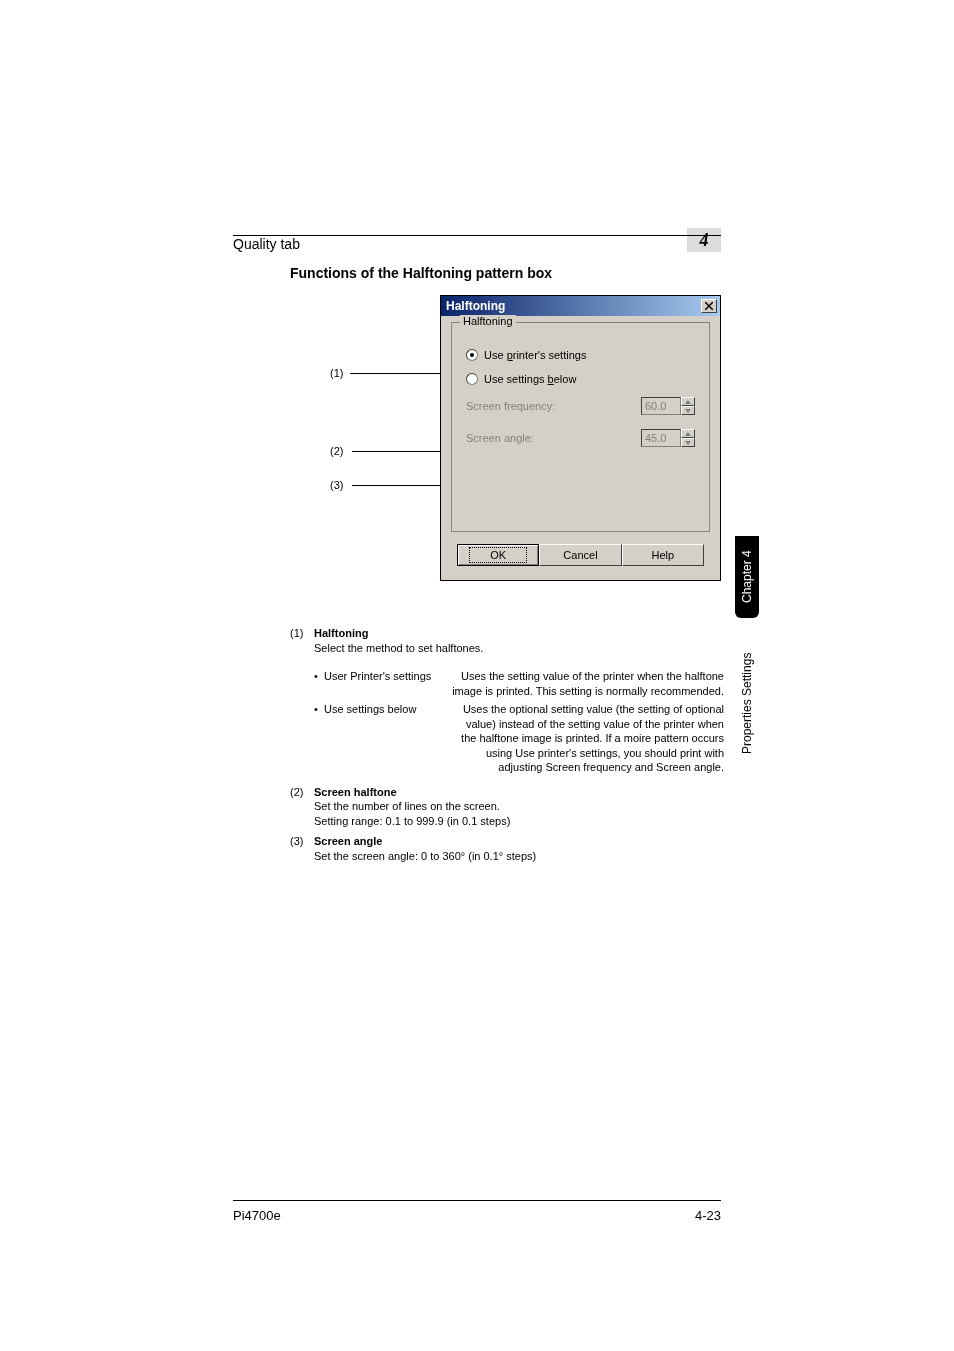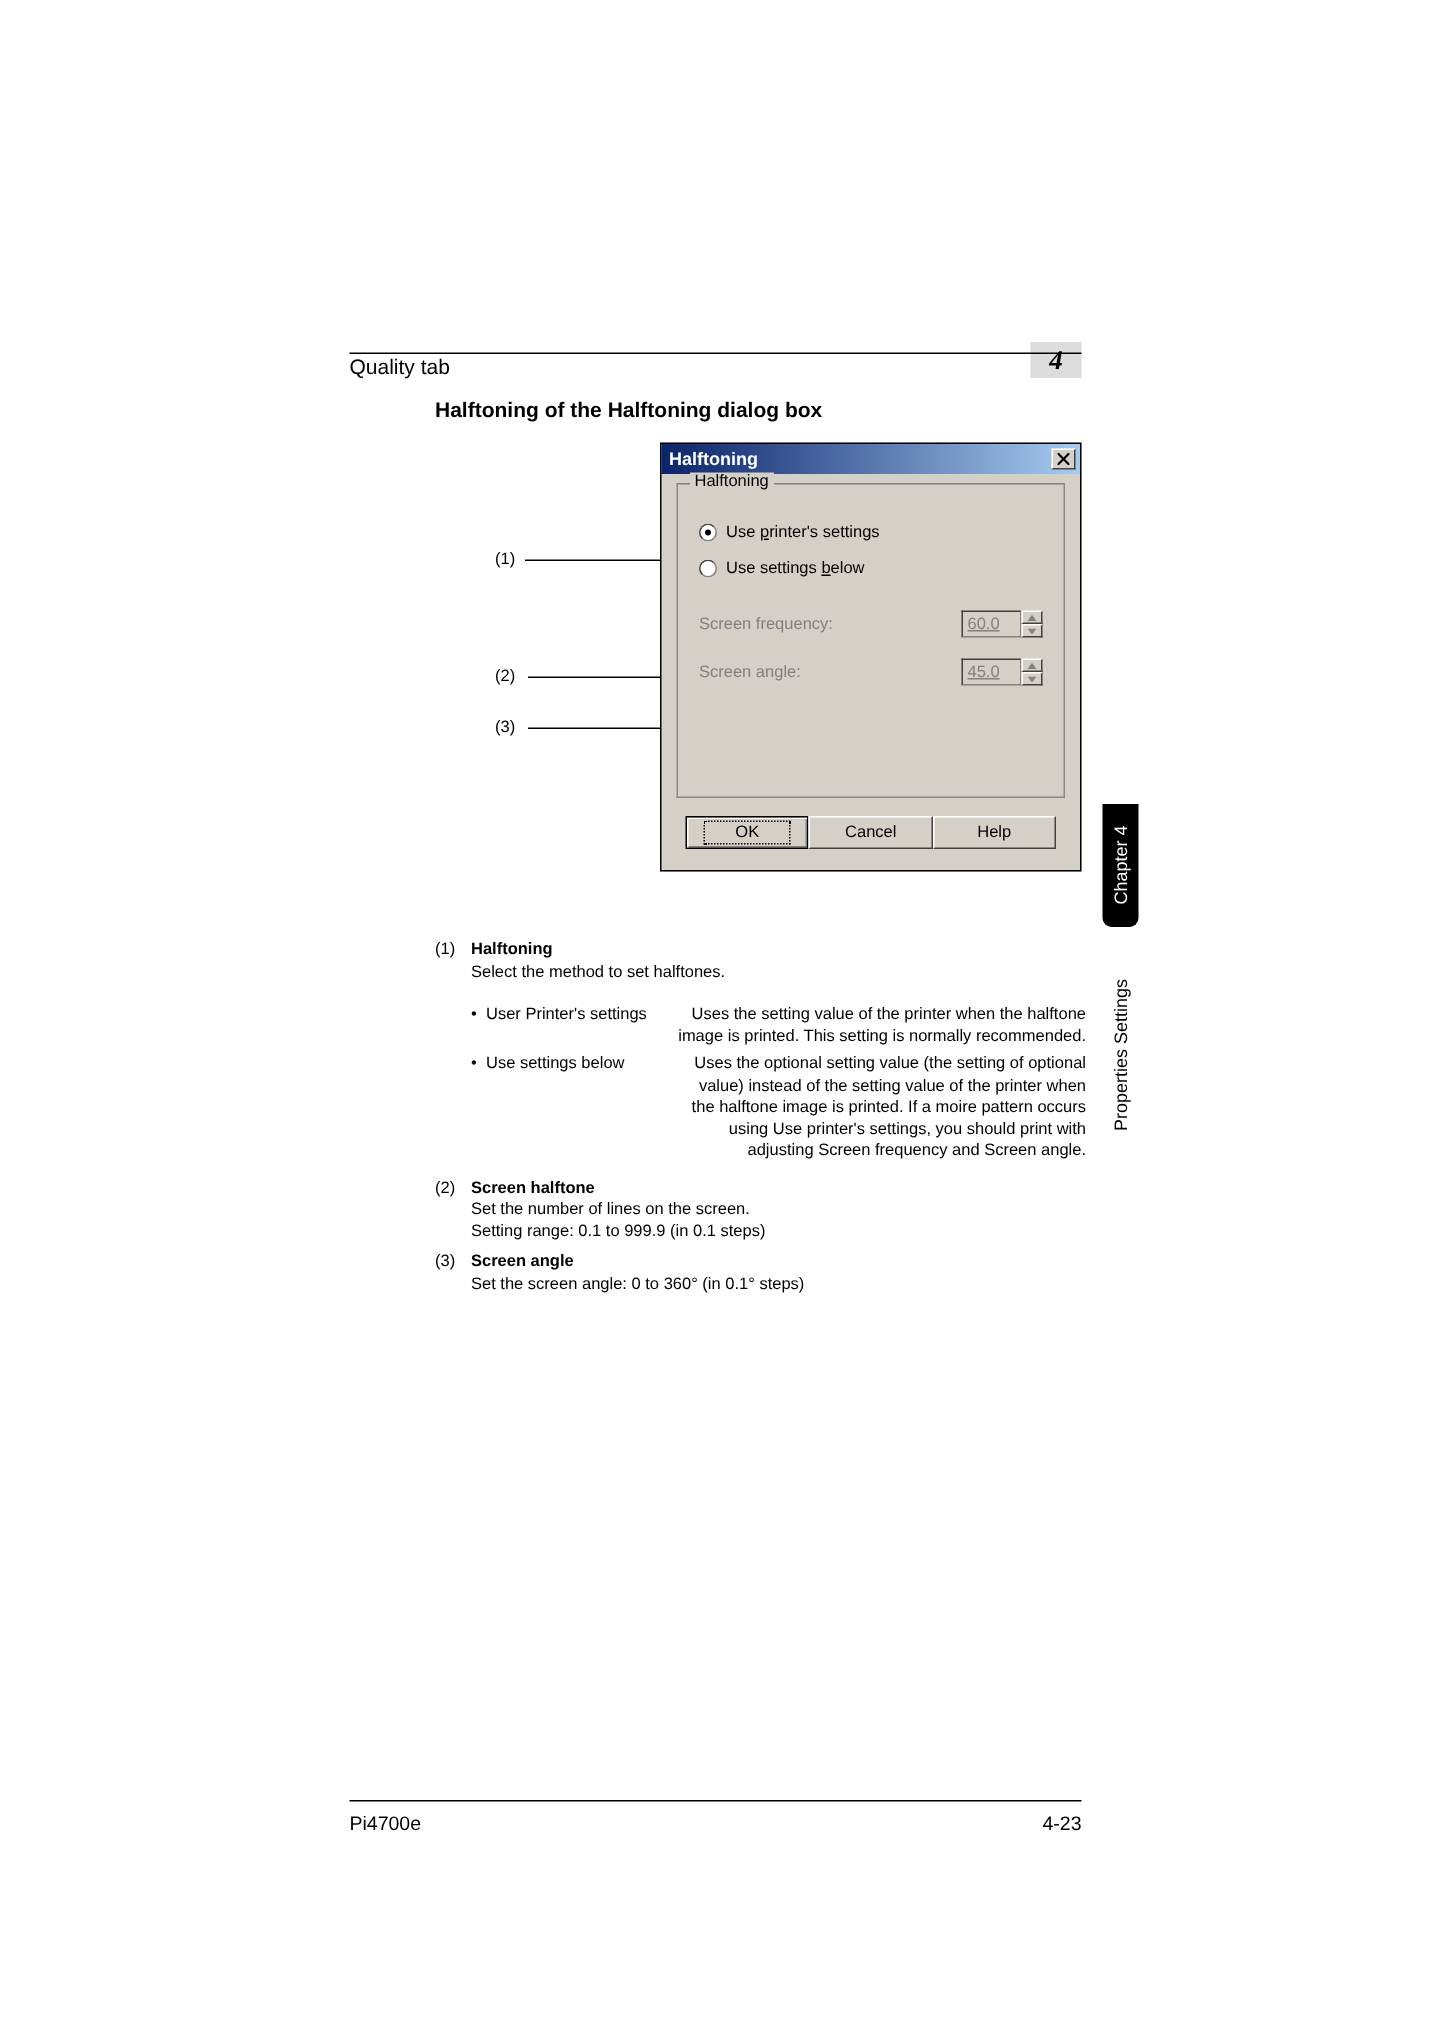--- a/index.html
+++ b/index.html
@@ -20,24 +20,24 @@
   .titlebar-text { color: #fff; font-size: 12px; font-weight: bold; padding-left: 2px; }
   .close-btn { width: 16px; height: 14px; background: #d4d0c8; border: 1px solid #fff; border-right-color: #404040; border-bottom-color: #404040; display: flex; align-items: center; justify-content: center; }
   .close-btn svg { width: 8px; height: 8px; }
   .dialog-body { padding: 6px 10px 10px 10px; }
   .fieldset { border: 1px solid #888; border-top-color: #808080; padding: 26px 14px 18px 14px; position: relative; height: 210px; }
   .legend { position: absolute; top: -8px; left: 8px; background: #d4d0c8; padding: 0 3px; font-size: 11px; }
   .radio-row { display: flex; align-items: center; font-size: 11px; margin-bottom: 12px; }
   .radio { width: 12px; height: 12px; border-radius: 50%; background: #fff; border: 1px solid #808080; border-left-color: #404040; border-top-color: #404040; display: inline-flex; align-items: center; justify-content: center; margin-right: 6px; flex: 0 0 12px; }
   .radio .dot { width: 4px; height: 4px; border-radius: 50%; background: #000; }
   .radio-row .u { text-decoration: underline; }
-  .disabled-row { display: flex; align-items: center; justify-content: space-between; margin-top: 22px; }
+  .disabled-row { display: flex; align-items: center; justify-content: space-between; margin-top: 12px; }
   .disabled-label { font-size: 11px; color: #808080; }
   .spin { display: flex; }
-  .spin-input { width: 40px; height: 18px; background: #d4d0c8; border: 1px solid #808080; border-top-color: #404040; border-left-color: #404040; color: #808080; font-size: 11px; padding-left: 3px; line-height: 16px; text-decoration: underline; }
+  .spin-input { width: 40px; height: 18px; background: #d4d0c8; border: 1px solid #808080; border-top-color: #404040; border-left-color: #404040; color: #808080; font-size: 11px; padding-left: 3px; line-height: 16px; }
   .spin-btns { width: 14px; display: flex; flex-direction: column; }
   .spin-btn { height: 9px; background: #d4d0c8; border: 1px solid #fff; border-right-color: #404040; border-bottom-color: #404040; display: flex; align-items: center; justify-content: center; }
   .spin-btn svg { width: 6px; height: 4px; fill: #808080; }
   .dlg-buttons { display: flex; justify-content: space-between; padding: 0 6px 4px 6px; }
   .btn { width: 86px; height: 22px; background: #d4d0c8; font-size: 11px; display: flex; align-items: center; justify-content: center; border: 1px solid #fff; border-right-color: #404040; border-bottom-color: #404040; }
   .btn.default { border: 1px solid #000; box-shadow: inset 1px 1px 0 #fff, inset -1px -1px 0 #808080; }
   .btn.default .inner-dot { border: 1px dotted #000; padding: 1px 20px; }
 
   
   .sidetab { position: absolute; right: 195px; width: 24px; background: #3a3a3a; color: #fff; display: flex; align-items: center; justify-content: center; border-top-left-radius: 6px; border-top-right-radius: 6px; writing-mode: vertical-rl; transform: rotate(180deg); font-size: 12px; }
@@ -66,21 +66,21 @@
 <div class="page">
 
   <div class="header-row">
     <span class="header-title">Quality tab</span>
     <div class="chapter-box">
       <span>4</span>
     </div>
   </div>
   <div class="header-rule"></div>
 
-  <div class="section-heading">Halftoning of the Halftoning dialog box</div>
+  <div class="section-heading">Functions of the Halftoning pattern box</div>
 
   <div class="dialog-wrap">
 
     <div class="callout" style="top:72px;left:0;">(1)</div>
     <div class="callout-line" style="top:78px;left:20px;width:108px;"></div>
     <div class="callout-line" style="top:60px;left:128px;width:14px;transform:rotate(90deg);transform-origin:left;"></div>
     <div class="callout-line" style="top:56px;left:128px;width:14px;"></div>
     <div class="callout-line" style="top:78px;left:128px;width:36px;transform:rotate(90deg);transform-origin:left;"></div>
     <div class="callout-line" style="top:100px;left:128px;width:14px;"></div>
 

